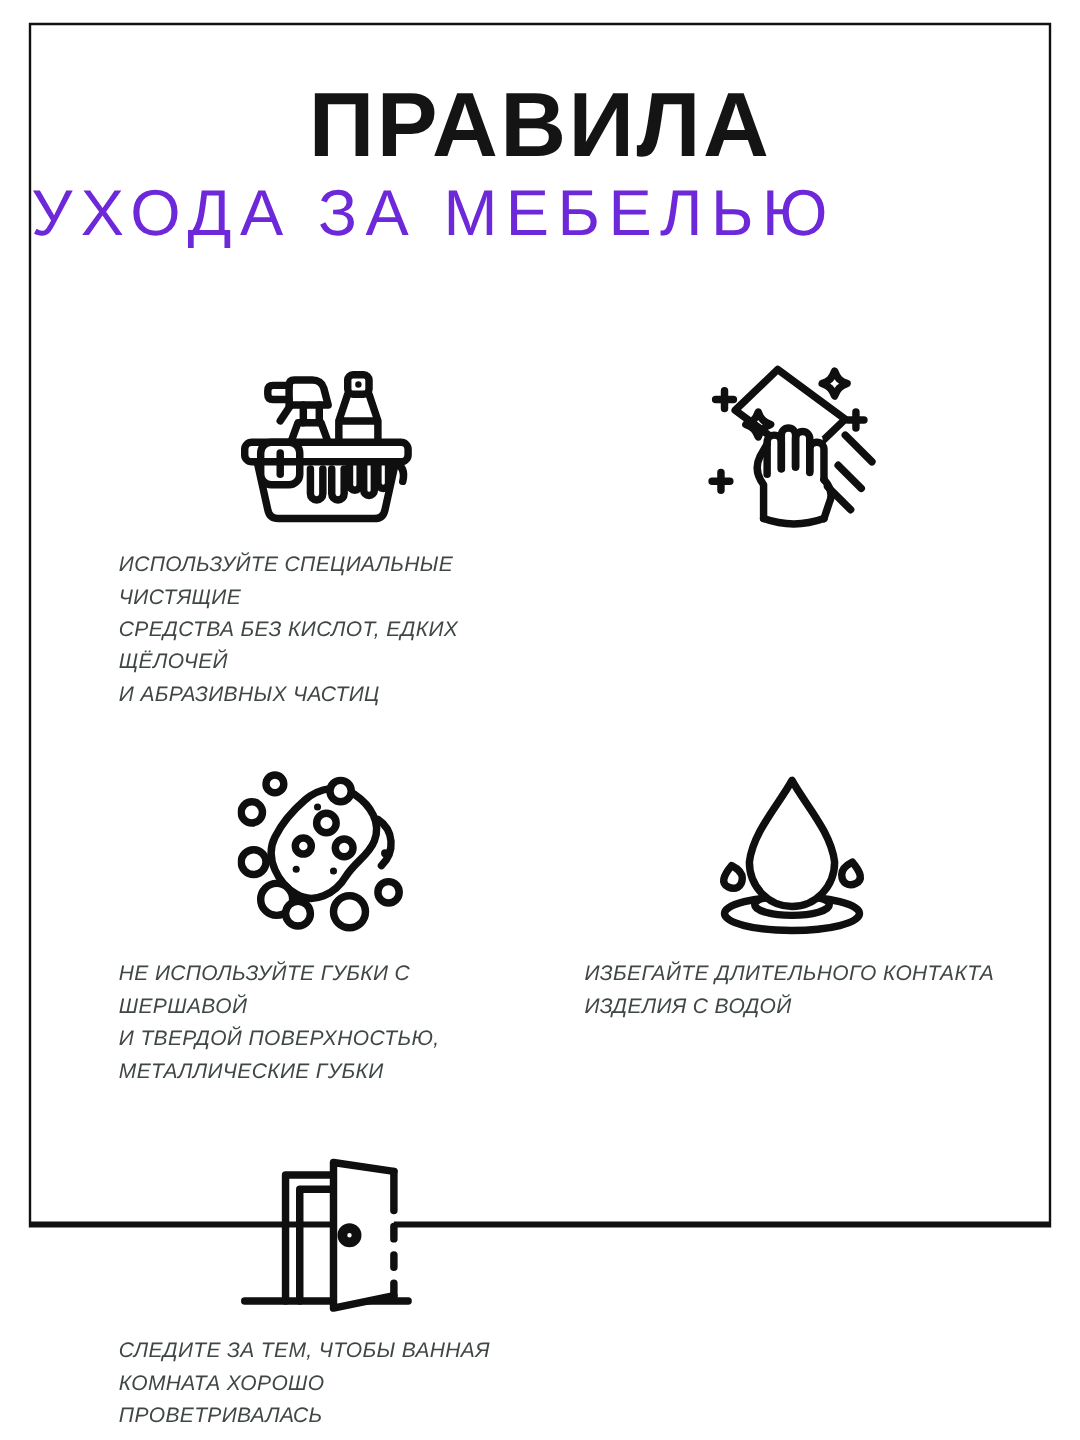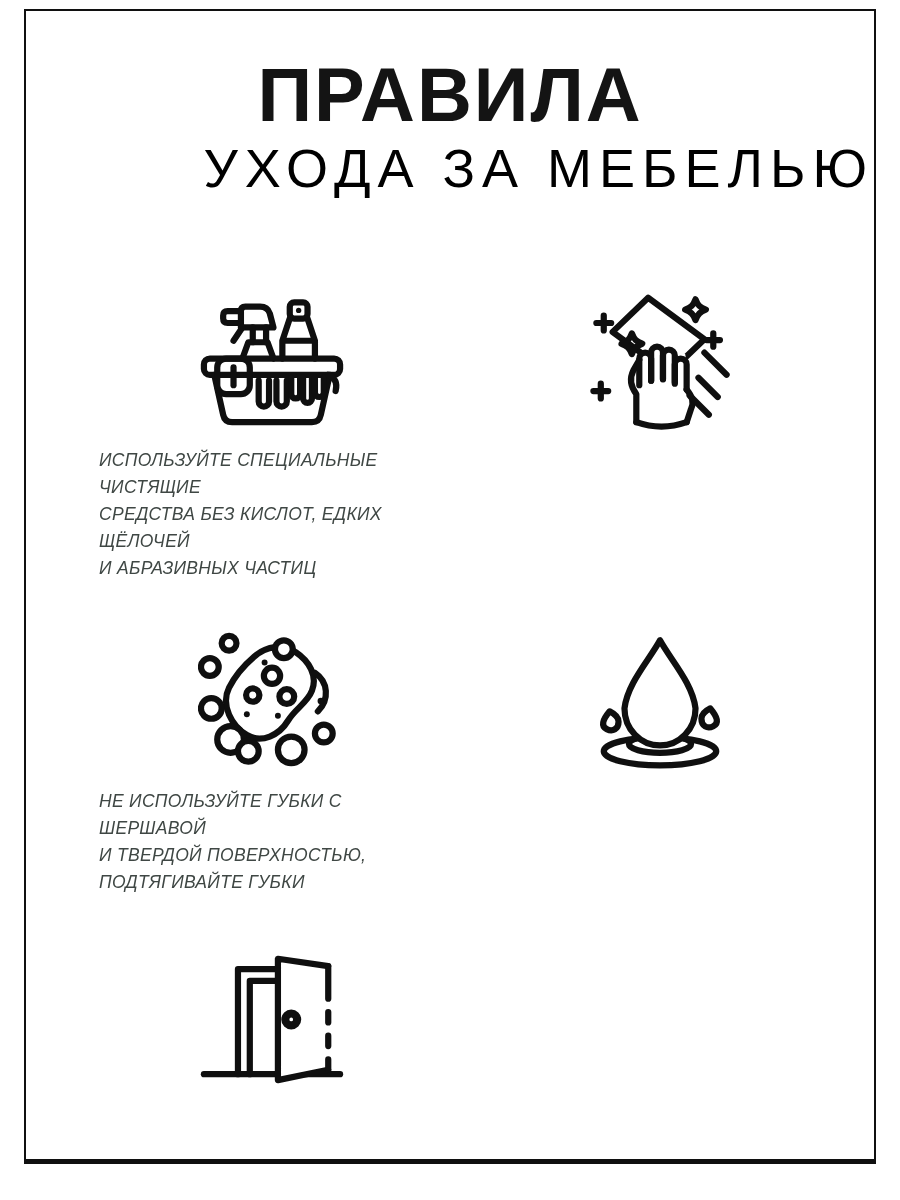--- a/index.html
+++ b/index.html
@@ -2,33 +2,33 @@
 <html><head>
 <meta charset="utf-8">
 <style>
   html,body{margin:0;padding:0;}
   body{
     width:900px;height:1200px;background:#ffffff;position:relative;overflow:hidden;
     font-family:"Liberation Sans",sans-serif;
     -webkit-font-smoothing:antialiased;
   }
   .poster{
-    position:absolute;left:24px;top:9px;width:852px;height:1155px;
+    position:absolute;left:24px;top:19px;width:852px;height:1004px;
     border:2px solid #101010;border-bottom-width:5px;box-sizing:border-box;
     background:#ffffff;
   }
   .title{
     margin:46px 0 0 0;text-align:center;
     font-size:76px;font-weight:800;letter-spacing:2px;line-height:1;
     color:#141414;
   }
   .subtitle{
-    margin:4px 0 17px 0;text-align:right;
+    margin:4px 0 17px 0;text-align:left;
     font-size:54px;font-weight:200;letter-spacing:7px;line-height:1.15;
-    color:#000000;
+    color:#6d28d9;
   }
   .grid{
     margin:86px 41px 0 73px;
     display:grid;grid-template-columns:1fr 1fr;
     column-gap:42px;row-gap:44px;
   }
   .card{display:flex;flex-direction:column;}
   .icon-wrap{
     height:150px;display:flex;align-items:center;justify-content:center;
     margin-bottom:12px;
@@ -140,44 +140,48 @@
           <circle class="s cut" cx="9" cy="55" r="7"></circle>
           <circle class="s cut" cx="22" cy="76" r="9"></circle>
           <circle class="s cut" cx="34" cy="84" r="7"></circle>
           <circle class="s cut" cx="63" cy="83" r="9"></circle>
           <circle class="s cut" cx="85" cy="72" r="6"></circle>
           <circle class="dot" cx="83" cy="50" r="2.2"></circle>
         </svg>
       </div>
       <p class="caption">НЕ ИСПОЛЬЗУЙТЕ ГУБКИ С ШЕРШАВОЙ
 И ТВЕРДОЙ ПОВЕРХНОСТЬЮ,
-ПОДТЯГИВАЙТЕ ГУБКИ</p>
+МЕТАЛЛИЧЕСКИЕ ГУБКИ</p>
     </div>
 
     <div class="card">
       <div class="icon-wrap">
         <svg class="icon" viewBox="0 0 100 100">
           <ellipse class="s" cx="50" cy="79" rx="21" ry="6"></ellipse>
           <ellipse class="s" cx="50" cy="84" rx="38" ry="9.5"></ellipse>
           <path class="s cut" d="M50,9 C43,22 28,38 26,55 a24,25 0 0 0 48,0 C72,38 57,22 50,9 Z"></path>
           <path class="s" d="M16,57 c-5,6 -6,10 -2,12 c4,2 8,0 8,-5 c0,-3 -2,-5 -6,-7 z"></path>
           <path class="s" d="M84,55 c5,6 6,10 2,12 c-4,2 -8,0 -8,-5 c0,-3 2,-5 6,-7 z"></path>
         </svg>
       </div>
+      <p class="caption">ИЗБЕГАЙТЕ ДЛИТЕЛЬНОГО КОНТАКТА
+ИЗДЕЛИЯ С ВОДОЙ</p>
     </div>
 
     <div class="card">
       <div class="icon-wrap">
         <svg class="icon" viewBox="0 0 100 100">
           <path class="s" d="M4,90 H96"></path>
           <path class="s" d="M27,90 V19 H54"></path>
           <path class="s" d="M35,90 V27 H54"></path>
           <path class="mask" d="M54,12 L88,17 V87 L54,94 Z"></path>
           <path class="s" d="M88,17 L54,12 V94 L88,87"></path>
           <path class="s" d="M88,17 V87" stroke-dasharray="22 9 7 9 7 9 7"></path>
           <circle class="s" cx="63" cy="53" r="4" style="stroke-width:5.5"></circle>
         </svg>
       </div>
+      <p class="caption">СЛЕДИТЕ ЗА ТЕМ, ЧТОБЫ ВАННАЯ
+КОМНАТА ХОРОШО ПРОВЕТРИВАЛАСЬ</p>
     </div>
 
 
   </div>
 </div>
 
 </body></html>

